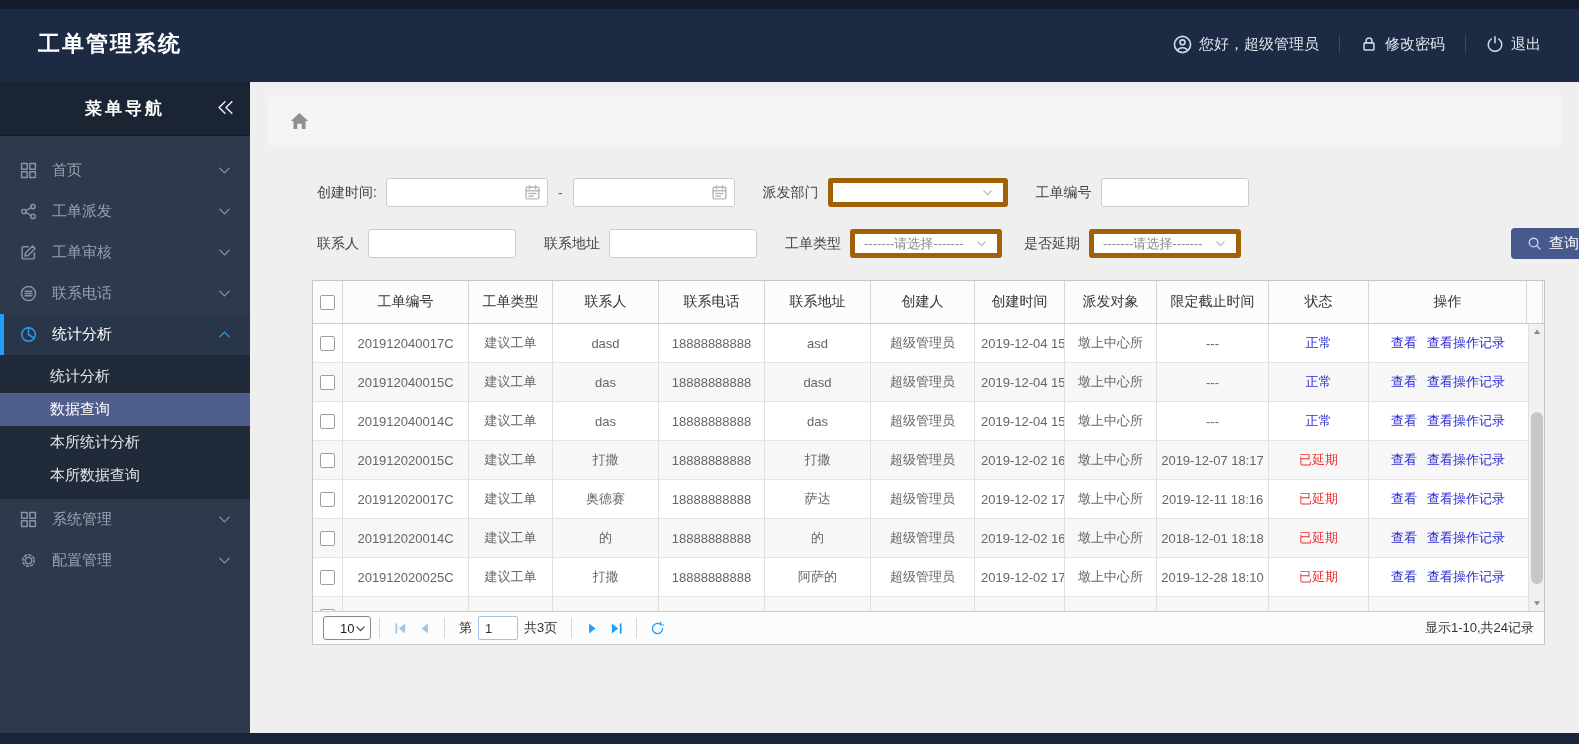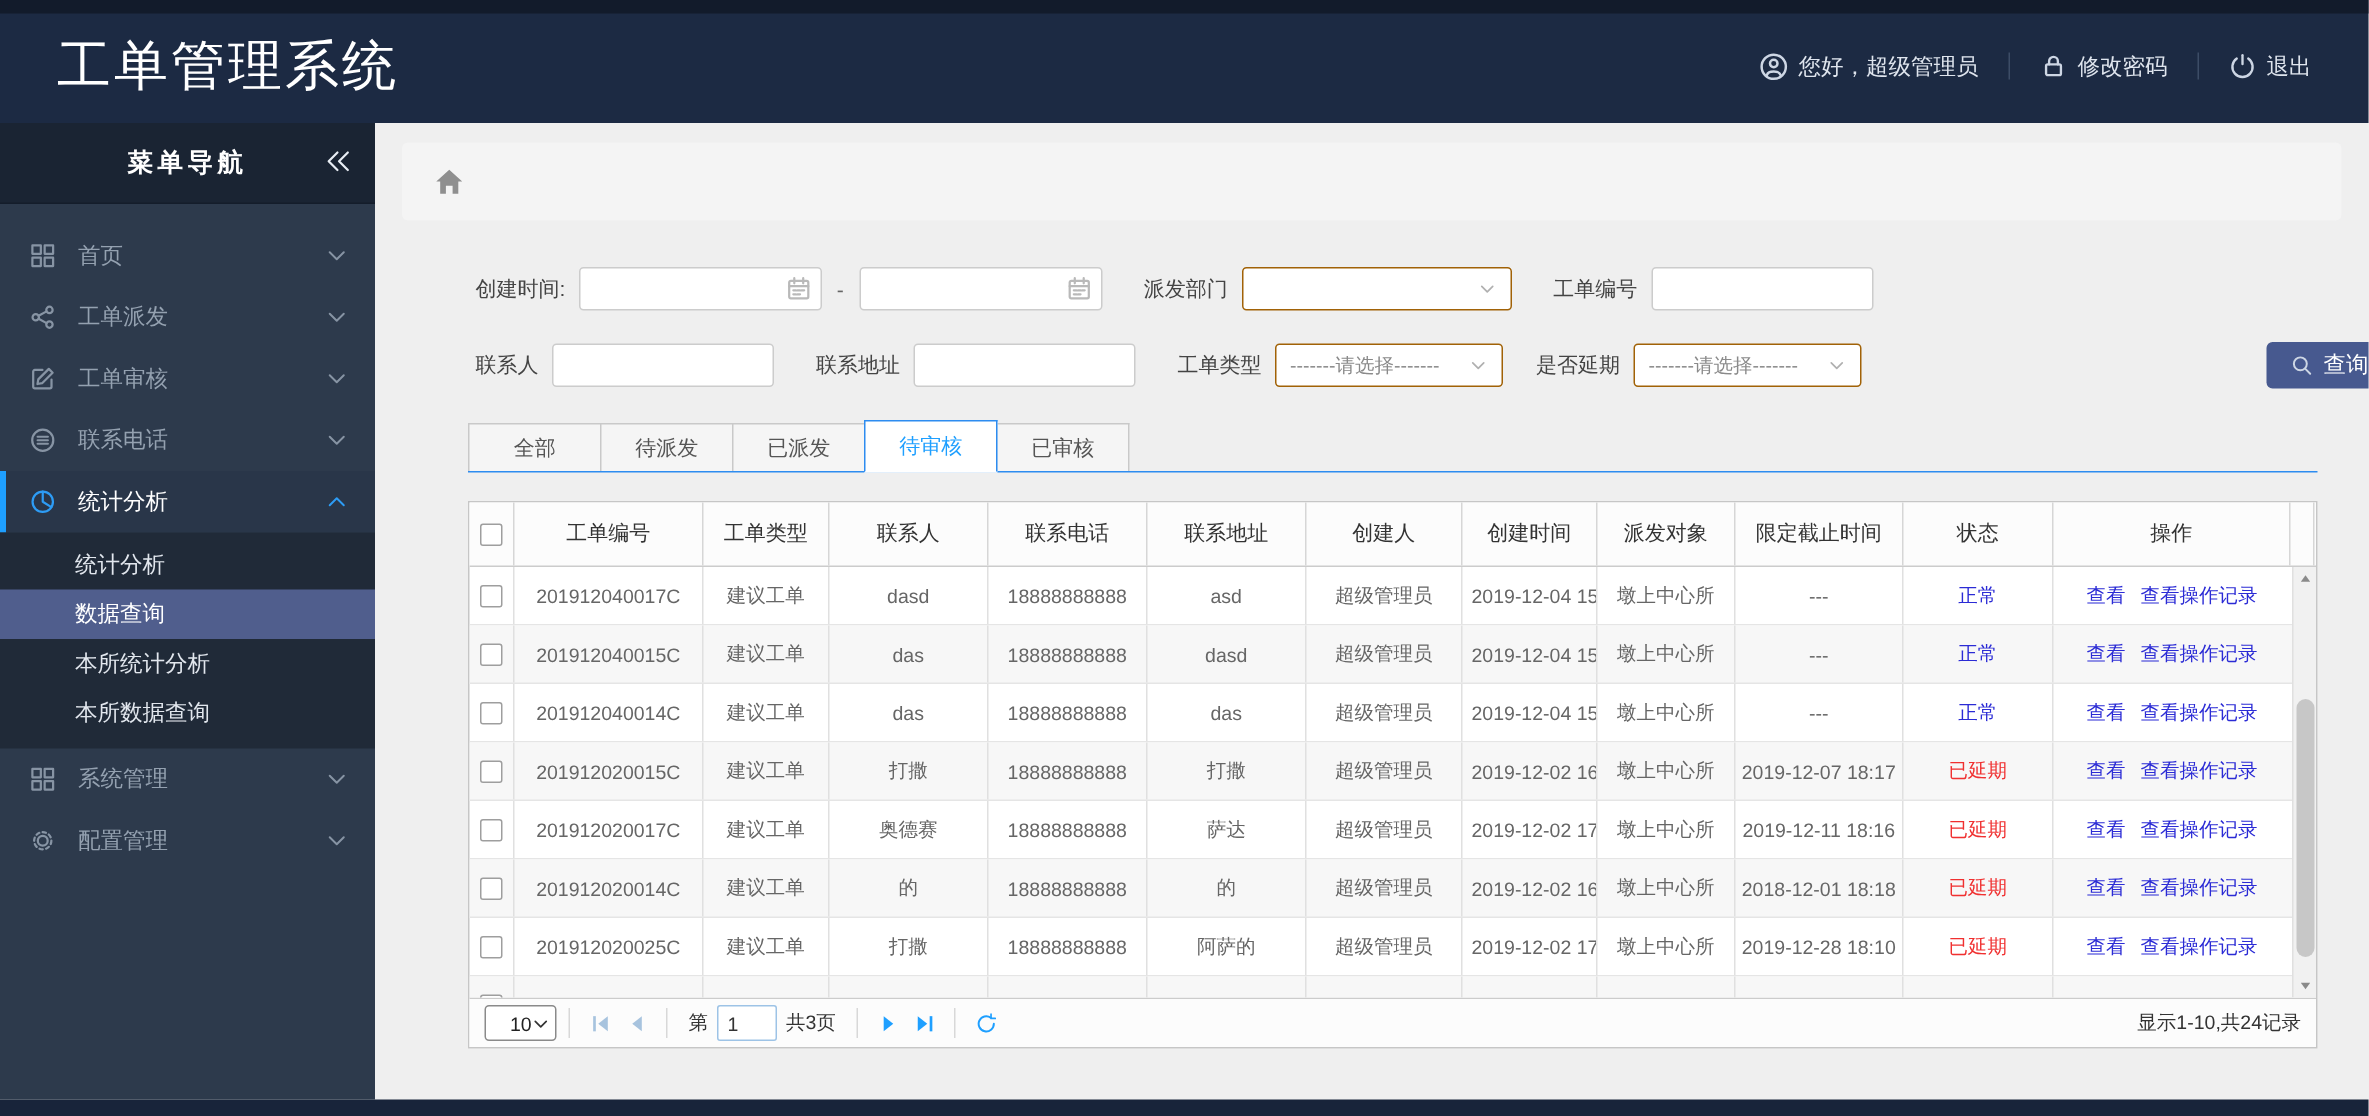--- a/index.html
+++ b/index.html
@@ -3,21 +3,21 @@
 <meta charset="utf-8">
 <style>
   * { margin:0; padding:0; box-sizing:border-box; }
   html,body { width:1579px; height:744px; }
   body { font-family:"Liberation Sans","DejaVu Sans",sans-serif; background:#efefef; overflow:hidden; }
   .app { position:relative; width:1579px; height:744px; background:#efefef; }
 
   
   .header { position:relative; height:82px; background:#1c2a43; display:flex; align-items:center; justify-content:space-between; padding:0 38px; }
   .header-topstrip { position:absolute; top:0; left:0; right:0; height:9px; background:#121b2b; }
-  .app-title { color:#fff; font-size:36px; font-weight:normal; letter-spacing:2px; margin-top:6px; }
+  .app-title { color:#fff; font-size:22px; font-weight:bold; letter-spacing:2px; margin-top:6px; }
   .header-right { display:flex; align-items:center; gap:20px; color:#dfe5ee; font-size:15px; margin-top:6px; }
   .hr-item { display:flex; align-items:center; gap:7px; cursor:pointer; }
   .hr-sep { width:1px; height:18px; background:#3c4c66; }
   .hicon { display:flex; color:#cdd6e4; }
 
   
   .layout { display:flex; height:651px; }
   .sidebar { width:250px; background:#2d3a4c; flex-shrink:0; display:flex; flex-direction:column; }
   .nav-title { position:relative; height:54px; background:#1a2433; display:flex; align-items:center; justify-content:center; color:#fff; font-size:17px; font-weight:bold; letter-spacing:3px; border-bottom:1px solid #141d2b; }
   .collapse { position:absolute; right:16px; top:17px; color:#e8edf4; display:flex; cursor:pointer; }
@@ -39,21 +39,21 @@
 
   
   .filters { margin-left:67px; margin-top:31px; font-size:14px; color:#444; }
   .f-row { display:flex; align-items:center; margin-bottom:21px; width:1290px; }
   .f-label { margin-right:9px; white-space:nowrap; }
   .tbox { height:29px; background:#fff; border:1px solid #ccc; border-radius:3px; }
   .date-wrap { position:relative; width:162px; }
   .date-wrap .tbox { width:162px; }
   .cal { position:absolute; right:7px; top:6px; color:#b9b9b9; display:flex; pointer-events:none; }
   .dash { margin:0 10px; color:#666; }
-  .sel { height:29px; background:#fff; border:1px solid #a16207; border-radius:3px; display:flex; align-items:center; justify-content:space-between; padding:0 9px; color:#8a8a8a; font-size:13px; cursor:pointer; }
+  .sel { height:29px; background:#fff; border:5px solid #a16207; border-radius:3px; display:flex; align-items:center; justify-content:space-between; padding:0 9px; color:#8a8a8a; font-size:13px; cursor:pointer; }
   .sel .chev { color:#b0b0b0; display:flex; }
   .btn-search { margin-left:auto; margin-right:12px; width:84px; height:31px; background:#47598f; border:none; border-radius:4px; color:#fff; font-size:15px; display:flex; align-items:center; justify-content:center; gap:7px; cursor:pointer; font-family:inherit; }
 
   
   .tabs { margin:7px 0 0 62px; width:1233px; display:flex; border-bottom:1px solid #2d8cf0; align-items:flex-end; }
   .tab { width:89px; height:32px; background:#f5f5f5; border:1px solid #c9c9c9; border-bottom:none; margin-right:-1px; display:flex; align-items:center; justify-content:center; font-size:14px; color:#555; cursor:pointer; }
   .tab.active { background:#fff; border:1px solid #2d8cf0; border-bottom:1px solid #fff; color:#1e9fff; height:35px; margin-bottom:-1px; position:relative; z-index:2; }
 
   
   .table-panel { margin:19px 0 0 62px; width:1233px; background:#fff; border:1px solid #c6c6c6; position:relative; }
@@ -336,27 +336,20 @@
                 <svg width="15" height="15" viewBox="0 0 16 16" fill="none" stroke="currentColor" stroke-width="1.4" stroke-linecap="round" stroke-linejoin="round">
                   <circle cx="7" cy="7" r="4.6"></circle>
                   <path d="M10.4 10.4 14 14"></path>
                 </svg>
               </span>
             <span>查询</span>
           </button>
         </div>
       </div>
 
-      <div class="tabs" id="tabs">
-          <div class="tab">全部</div>
-          <div class="tab">待派发</div>
-          <div class="tab">已派发</div>
-          <div class="tab active">待审核</div>
-          <div class="tab">已审核</div>
-        </div>
 
       <div class="table-panel">
         <div class="trow thead" id="thead">
             <div class="cell c0">
               <span class="chk"></span>
             </div>
             <div class="cell c1">工单编号</div>
             <div class="cell c2">工单类型</div>
             <div class="cell c3">联系人</div>
             <div class="cell c4">联系电话</div>

